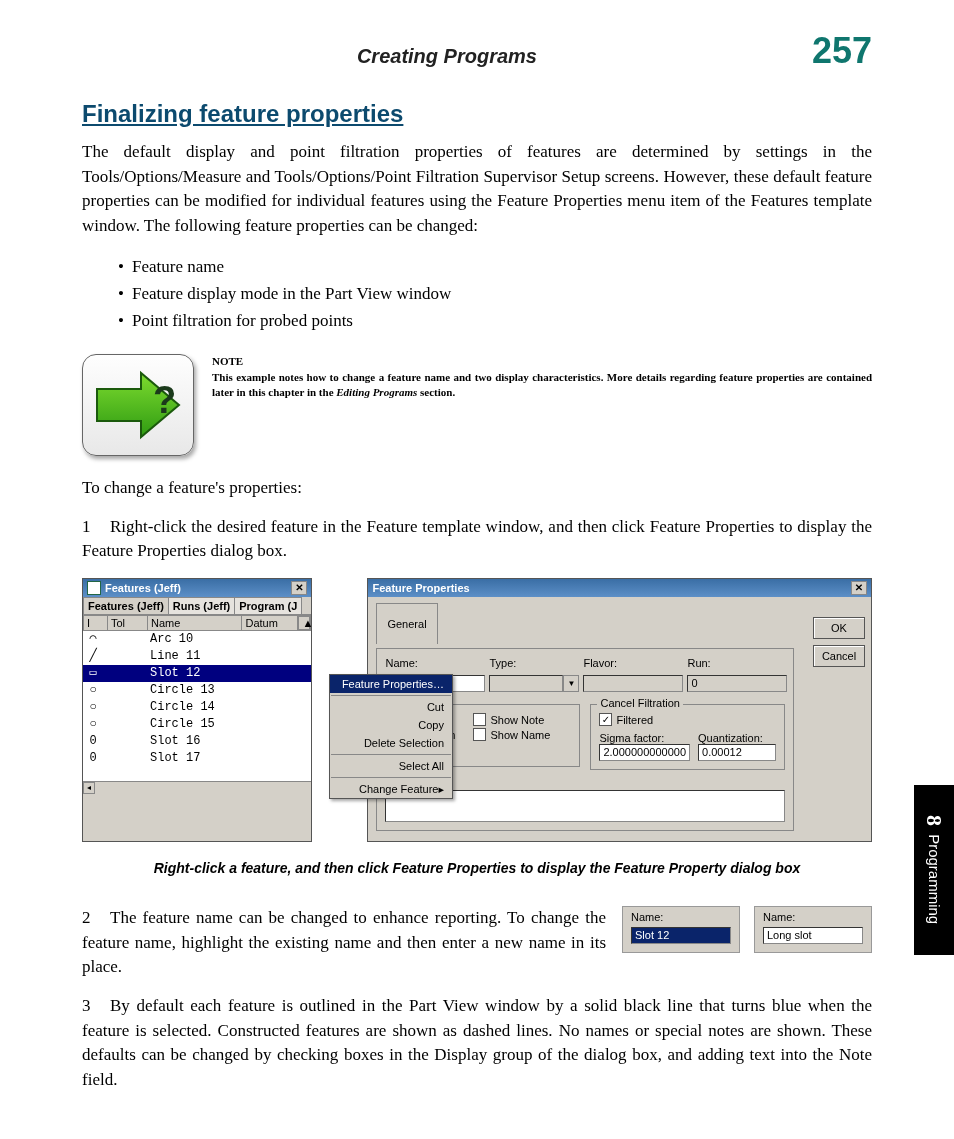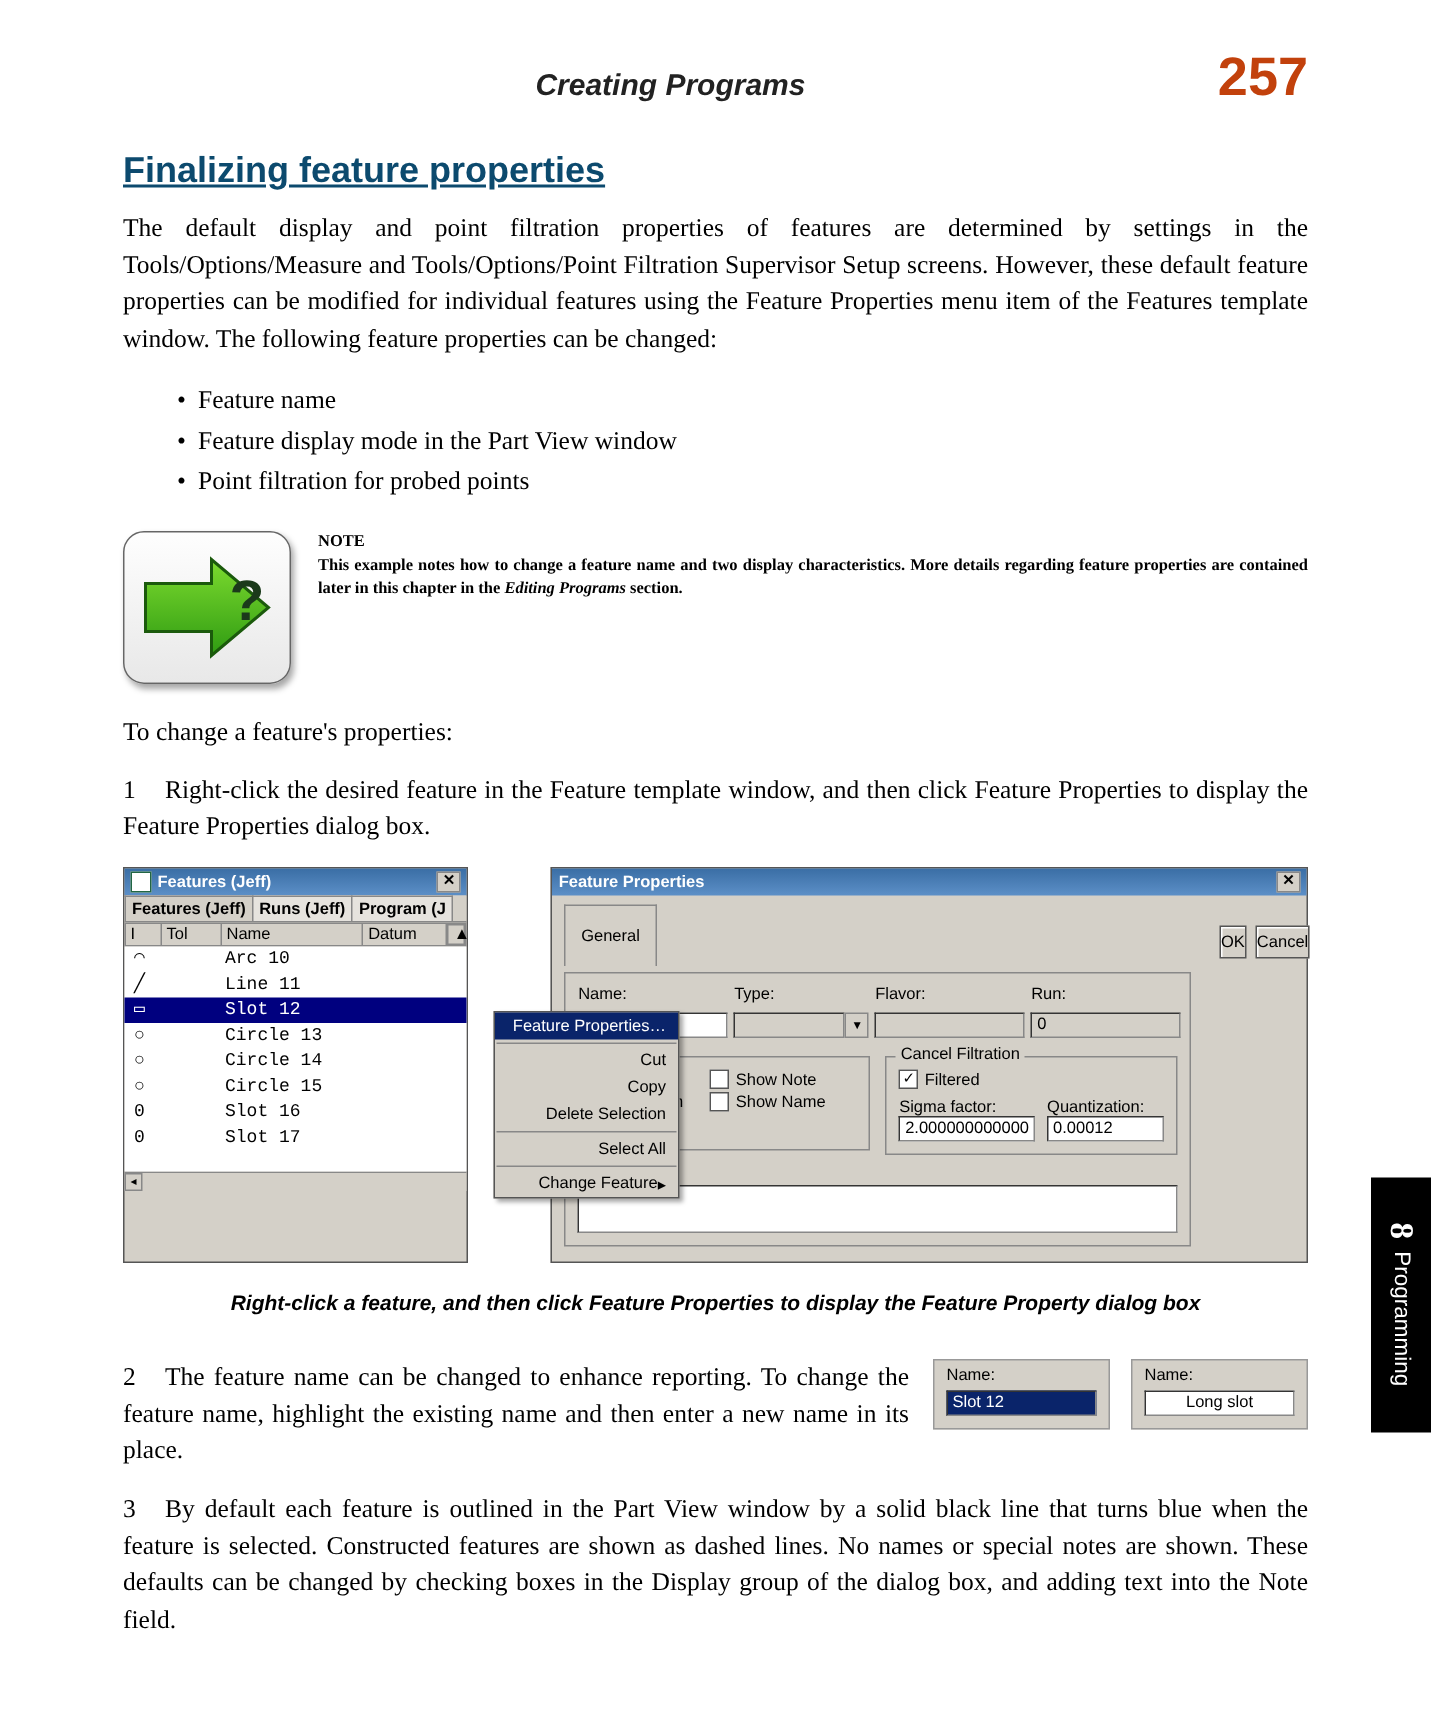--- a/index.html
+++ b/index.html
@@ -25,21 +25,21 @@
     font-weight: bold;
     font-style: italic;
     font-size: 20px;
     margin: 0 auto;
     color: #222;
   }
   .page-number {
     font-family: Arial, Helvetica, sans-serif;
     font-weight: bold;
     font-size: 36px;
-    color: #c2410c;
+    color: #0f766e;
   }
   h1.section {
     font-family: Arial, Helvetica, sans-serif;
     font-weight: bold;
     font-size: 24px;
     margin: 0 0 12px 0;
     color: #0c4a6e;
     text-decoration: underline;
   }
   p.body {
@@ -238,21 +238,21 @@
   .groupbox .gtitle {
     position:absolute; top:-8px; left:6px; background:#d4d0c8; padding:0 3px; font-size:11px;
   }
   .gb-row { display:flex; gap:18px; }
   .cb { display:flex; align-items:center; gap:4px; font-size:11px; margin:2px 0; }
   .cb .box { width:11px; height:11px; background:#fff; border:1px solid #555; display:inline-flex; align-items:center; justify-content:center; font-size:10px; line-height:9px; }
   .fp-cols { display:flex; gap:10px; }
   .fp-cols .col { flex:1; }
   .pf-row { display:flex; gap:8px; margin-top:6px; }
   .btncol {
-    position:absolute; right:6px; top:20px; width:52px; display:flex; flex-direction:row; gap:6px;
+    position:absolute; right:6px; top:20px; width:52px; display:flex; flex-direction:column; gap:6px;
   }
   .wbtn {
     background:#d4d0c8; border:1px solid #555; padding:4px 0; font-size:11px; text-align:center; box-shadow: inset 1px 1px 0 #fff;
   }
   .notearea {
     background:#fff; border:1px inset #888; height:30px; margin-top:2px;
   }
   .note-lbl { font-size:11px; margin-top:6px; }
   
   .name-change {
@@ -512,21 +512,21 @@
   <p class="caption">Right-click a feature, and then click Feature Properties to display the Feature Property dialog box</p>
 
   <div class="clearfix">
     <div class="name-change">
       <div class="nc-box">
         <div class="lbl">Name:</div>
         <div class="txtbox hl" style="width:100px; margin-top:4px;">Slot 12</div>
       </div>
       <div class="nc-box">
         <div class="lbl">Name:</div>
-        <div class="txtbox" style="width:100px; margin-top:4px;text-align:center;">Long slot</div>
+        <div class="txtbox" style="width:100px; margin-top:4px;">Long slot</div>
       </div>
     </div>
     <p class="body"><span class="step-num">2</span><span>The feature name can be changed to enhance reporting.   To change the feature name, highlight the existing name and then enter a new name in its place.</span></p>
   </div>
 
   <p class="body"><span class="step-num">3</span><span>By default each feature is outlined in the Part View window by a solid black line that turns blue when the feature is selected.  Constructed features are shown as dashed lines.  No names or special notes are shown.   These defaults can be changed by checking boxes in the Display group of the dialog box, and adding text into the Note field.</span></p>
 </div>
 
 <div class="side-tab">
   <span><span class="num">8</span><span> Programming</span></span>

